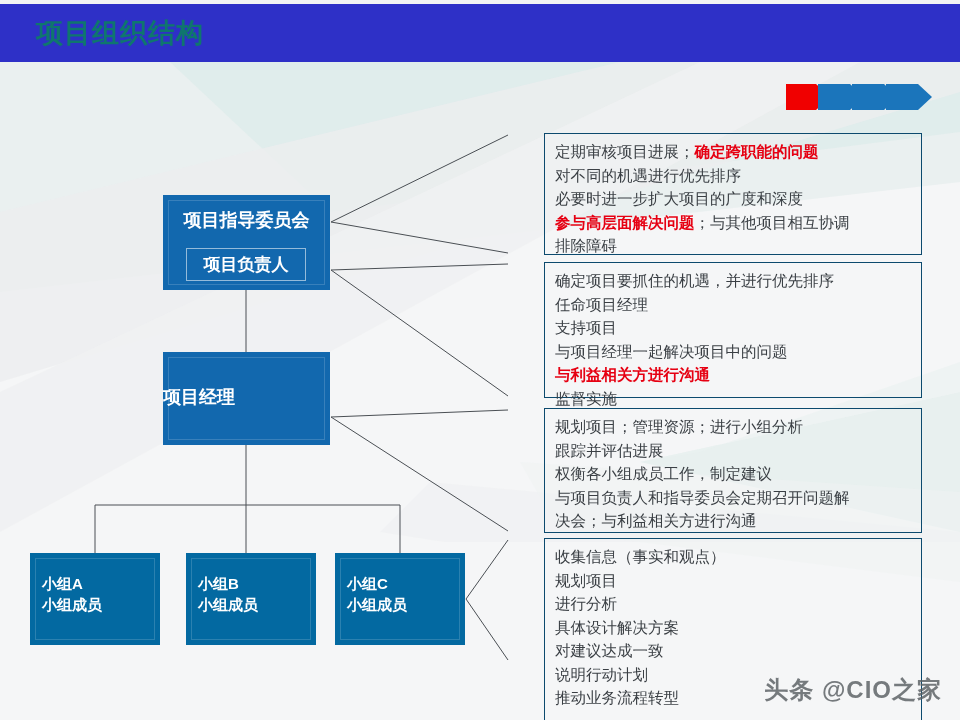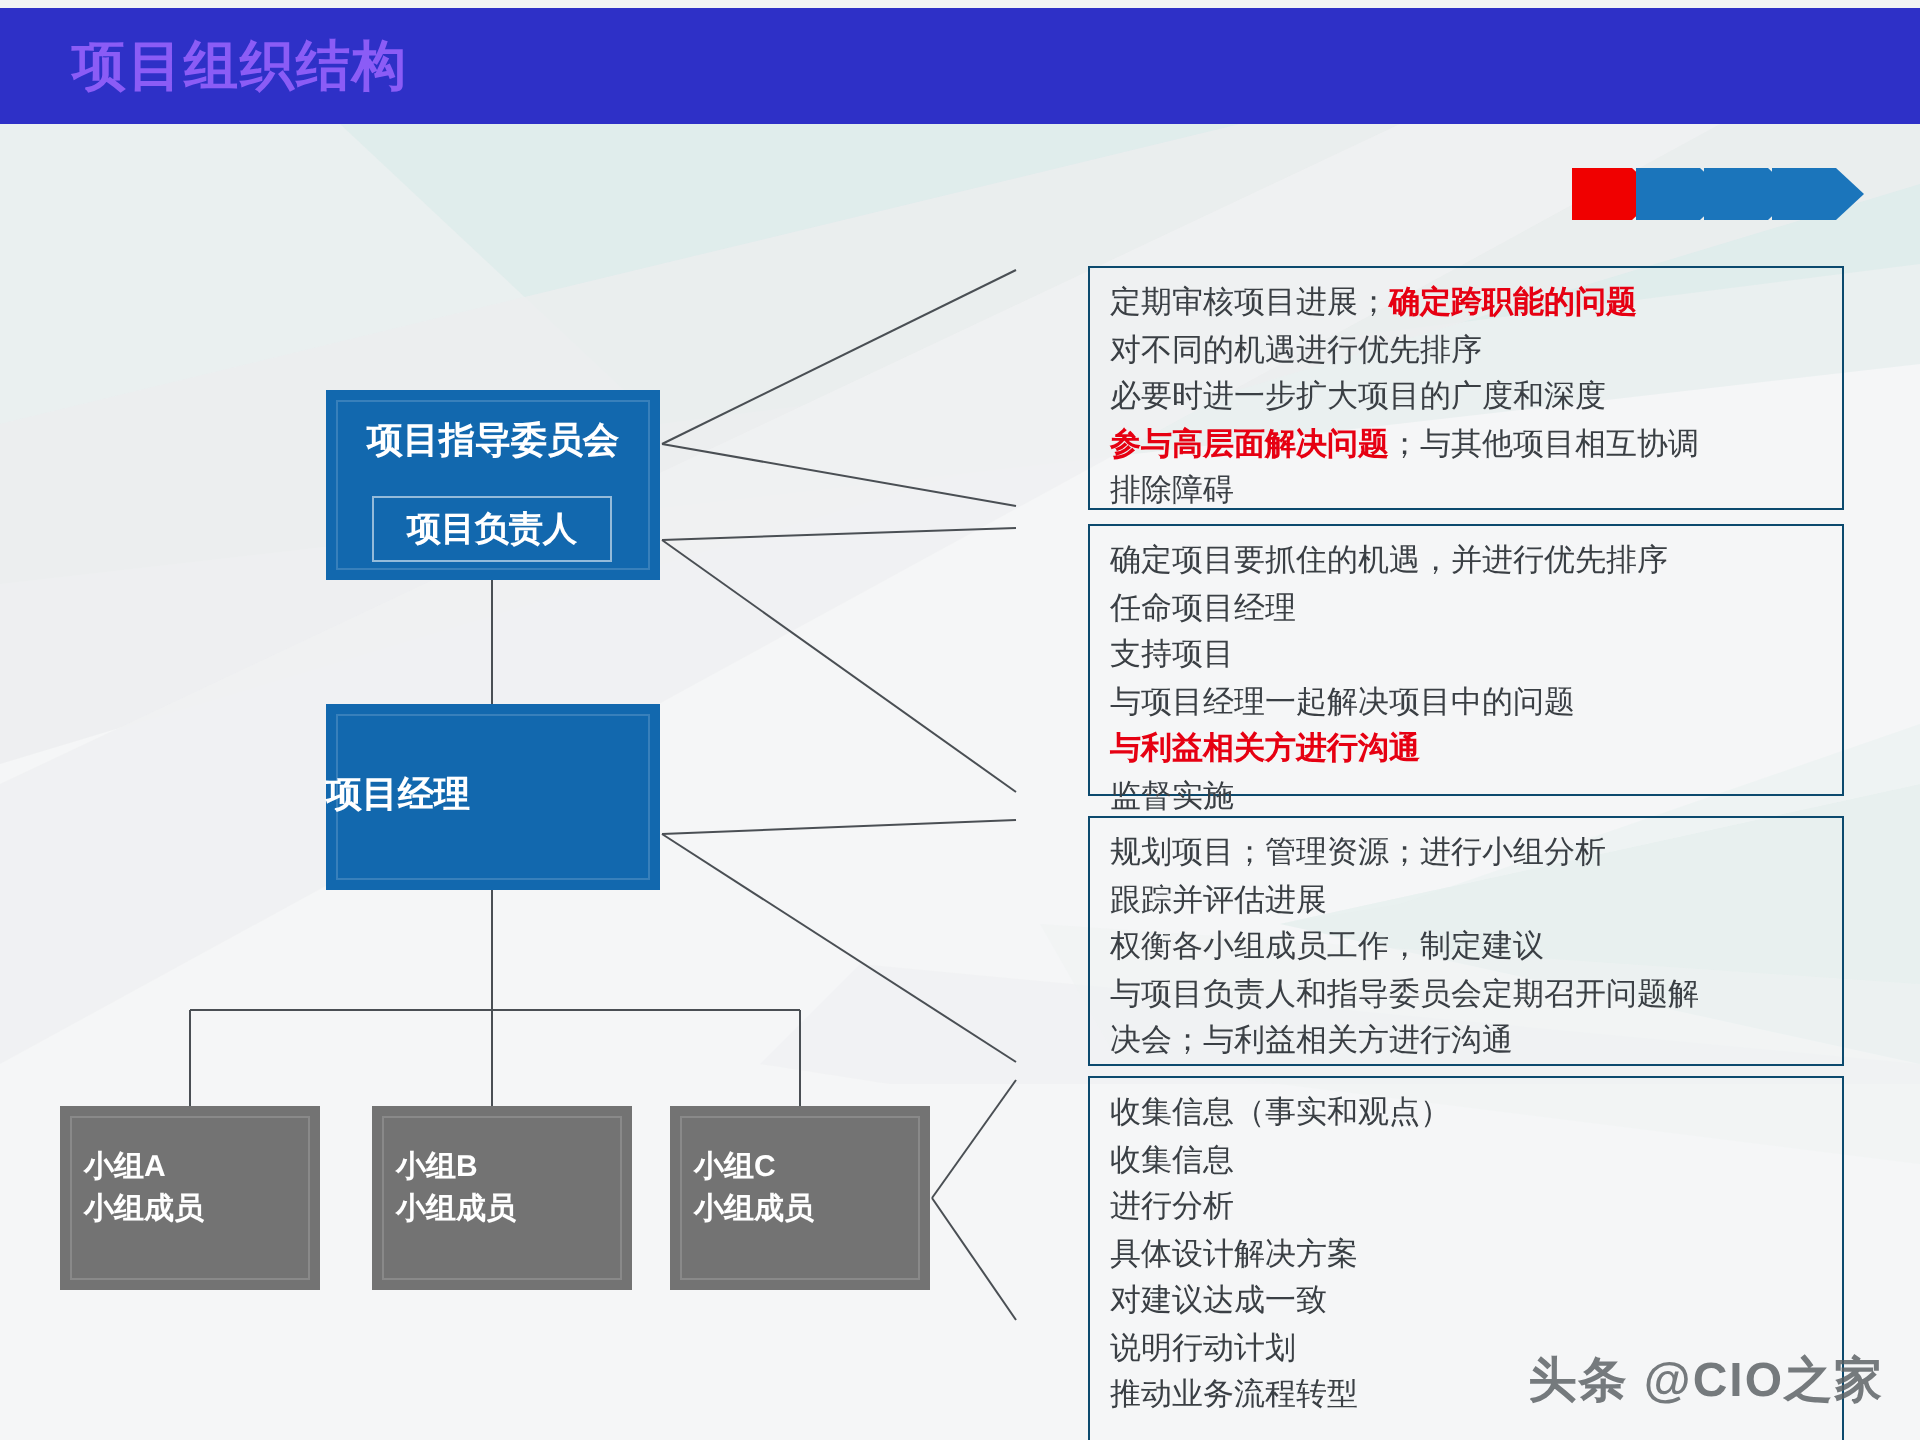--- a/index.html
+++ b/index.html
@@ -15,21 +15,21 @@
   .bg-layer{position:absolute;inset:0;pointer-events:none;}
   .bg-svg{position:absolute;left:0;top:62px;width:960px;height:658px;}
 
   
   .header-bar{
     position:absolute;left:0;top:4px;width:960px;height:58px;
     background:#2e30c7;
   }
   .header-title{
     position:absolute;left:36px;top:19px;
-    color:#8b5cf6;font-size:27px;font-weight:bold;letter-spacing:1px;
+    color:#0f766e;font-size:27px;font-weight:bold;letter-spacing:1px;
     line-height:28px;
   }
   .top-strip{position:absolute;left:0;top:0;width:960px;height:4px;background:#f2f3f4;}
 
   
   .chevrons{position:absolute;left:786px;top:84px;width:150px;height:26px;}
 
   
   .org-box{
     position:absolute;background:#1268ae;color:#ffffff;
@@ -51,21 +51,21 @@
     display:flex;align-items:center;justify-content:center;
     font-size:17px;font-weight:bold;color:#ffffff;box-sizing:border-box;
   }
   #box-manager{left:163px;top:352px;width:167px;height:93px;}
   #box-manager .title{
     position:absolute;left:0;top:34px;width:167px;text-align:left;
     font-size:18px;line-height:22px;
   }
   .team-box{
     position:absolute;top:553px;width:130px;height:92px;
-    background:#737373;color:#fff;font-weight:bold;
+    background:#0369a1;color:#fff;font-weight:bold;
   }
   .team-box .t-lines{
     position:absolute;left:12px;top:20px;font-size:15px;line-height:21px;
   }
   #box-teamA{left:30px;}
   #box-teamB{left:186px;}
   #box-teamC{left:335px;}
 
   
   .conn-svg{position:absolute;left:0;top:0;width:960px;height:720px;pointer-events:none;}
@@ -214,21 +214,21 @@
         <div><span>规划项目；管理资源；进行小组分析</span></div>
         <div><span>跟踪并评估进展</span></div>
         <div><span>权衡各小组成员工作，制定建议</span></div>
         <div><span>与项目负责人和指导委员会定期召开问题解</span></div>
         <div><span>决会；与利益相关方进行沟通</span></div>
       </div>
   </div>
   <div class="callout" id="callout-4">
     <div class="lines">
         <div><span>收集信息（事实和观点）</span></div>
-        <div><span>收集信息</span></div>
+        <div><span>规划项目</span></div>
         <div><span>进行分析</span></div>
         <div><span>具体设计解决方案</span></div>
         <div><span>对建议达成一致</span></div>
         <div><span>说明行动计划</span></div>
         <div><span>推动业务流程转型</span></div>
       </div>
   </div>
 
   <div class="watermark">头条 @CIO之家</div>
 </div>

